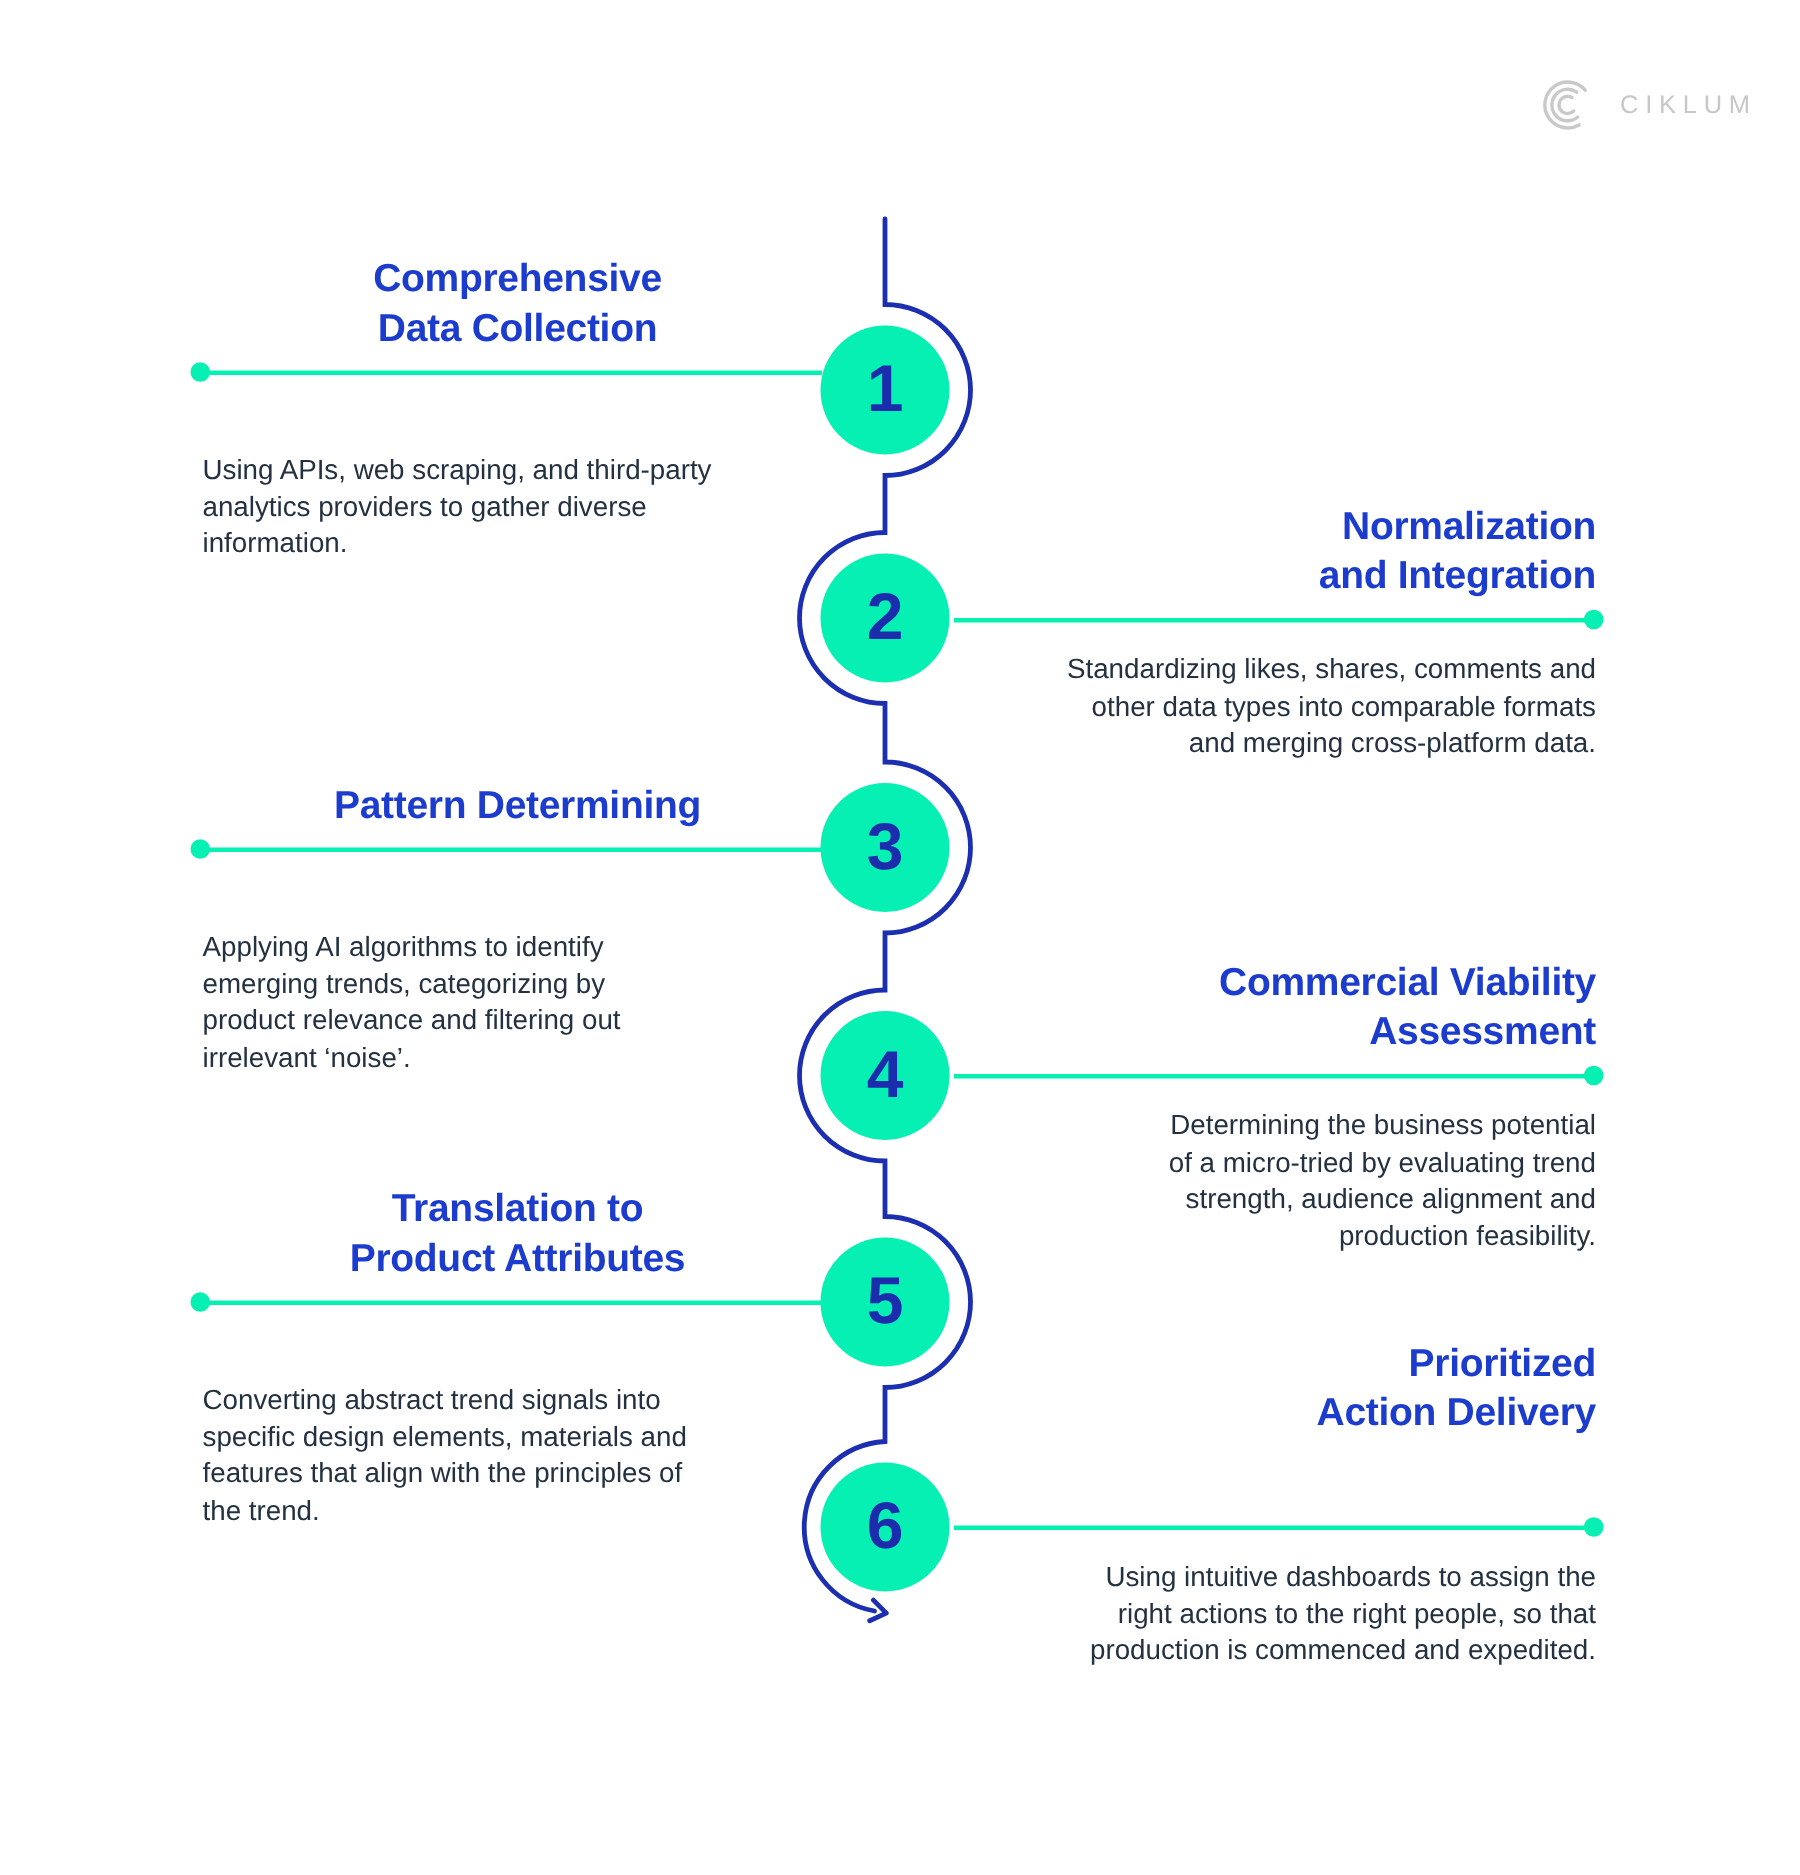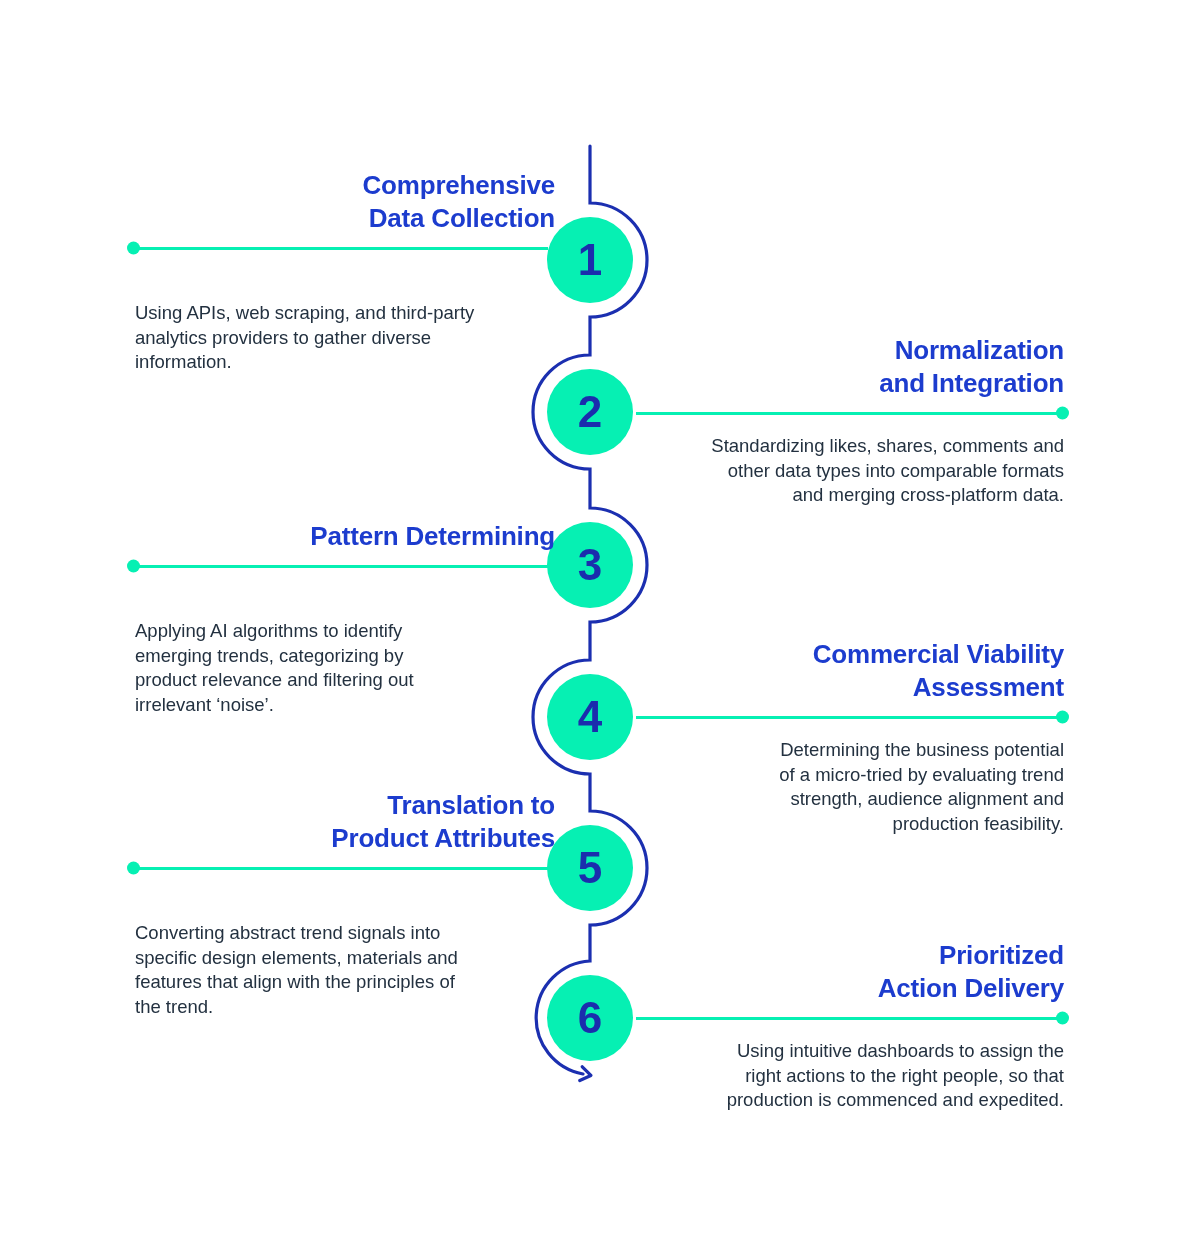--- a/index.html
+++ b/index.html
@@ -64,43 +64,55 @@
   .connector{
     position:absolute;height:2.5px;background:var(--green);
   }
   .dot{
     position:absolute;top:50%;transform:translateY(-50%);
     width:13px;height:13px;border-radius:50%;background:var(--green);
   }
   .dot.at-left{left:-6px;}
   .dot.at-right{right:-6px;}
 
-  .side-left  .title{left:135px;width:420px;text-align:right;}
+  .side-left  .title{left:135px;width:420px;text-align:center;}
   .side-left  .desc{left:135px;width:400px;text-align:left;margin-top:32px;}
   .side-left  .connector{left:133px;width:415px;}
   .side-right .title{right:136px;width:430px;text-align:right;}
   .side-right .desc{right:136px;width:410px;text-align:right;}
   .side-right .connector{left:636px;width:427px;}
 
   
   #s1 .title{top:235px;} #s1 .connector{top:247px;} #s1 .desc{top:269px;}
   #s2 .title{top:400px;} #s2 .connector{top:412px;} #s2 .desc{top:434px;}
   #s3 .title{top:553px;} #s3 .connector{top:565px;} #s3 .desc{top:587px;}
   #s4 .title{top:704px;} #s4 .connector{top:716px;} #s4 .desc{top:738px;}
   #s5 .title{top:855px;} #s5 .connector{top:867px;} #s5 .desc{top:889px;}
-  #s6 .title{top:1005px;} #s6 .connector{top:1017px;} #s6 .desc{top:1039px;}
+  #s6 .title{top:958px;} #s6 .connector{top:1017px;} #s6 .desc{top:1039px;}
 
   #c1{top:217px;} #c2{top:369px;} #c3{top:522px;}
   #c4{top:674px;} #c5{top:825px;} #c6{top:975px;}
 </style>
 </head>
 <body>
 
 <div class="canvas">
 
+  <div class="logo">
+    <span class="logo-icon">
+      <svg width="42" height="44" viewBox="0 0 44 44" fill="none">
+        <g stroke="#C9C9C9" stroke-width="2.4" stroke-linecap="round" fill="none">
+          <path d="M 32.3 11.7 A 16 16 0 1 0 28.0 35.9"></path>
+          <path d="M 26.3 13.0 A 11 11 0 1 0 27.1 30.4"></path>
+          <path d="M 23.0 16.8 A 6 6 0 1 0 24.2 26.2"></path>
+        </g>
+      </svg>
+    </span>
+    <span class="logo-text">CIKLUM</span>
+  </div>
 
   <svg class="spine-svg" width="1200" height="1250" viewBox="0 0 1200 1250">
     <defs>
       <marker id="arrowhead" markerUnits="userSpaceOnUse" markerWidth="22" markerHeight="22" refX="4" refY="9" orient="auto">
         <path d="M2 2 L12 9 L2 16" fill="none" stroke="#1B2FB0" stroke-width="3.2" stroke-linecap="round" stroke-linejoin="round"></path>
       </marker>
     </defs>
     <path d="M590 146
              L590 203 A57 57 0 0 1 590 317
              L590 355 A57 57 0 0 0 590 469

